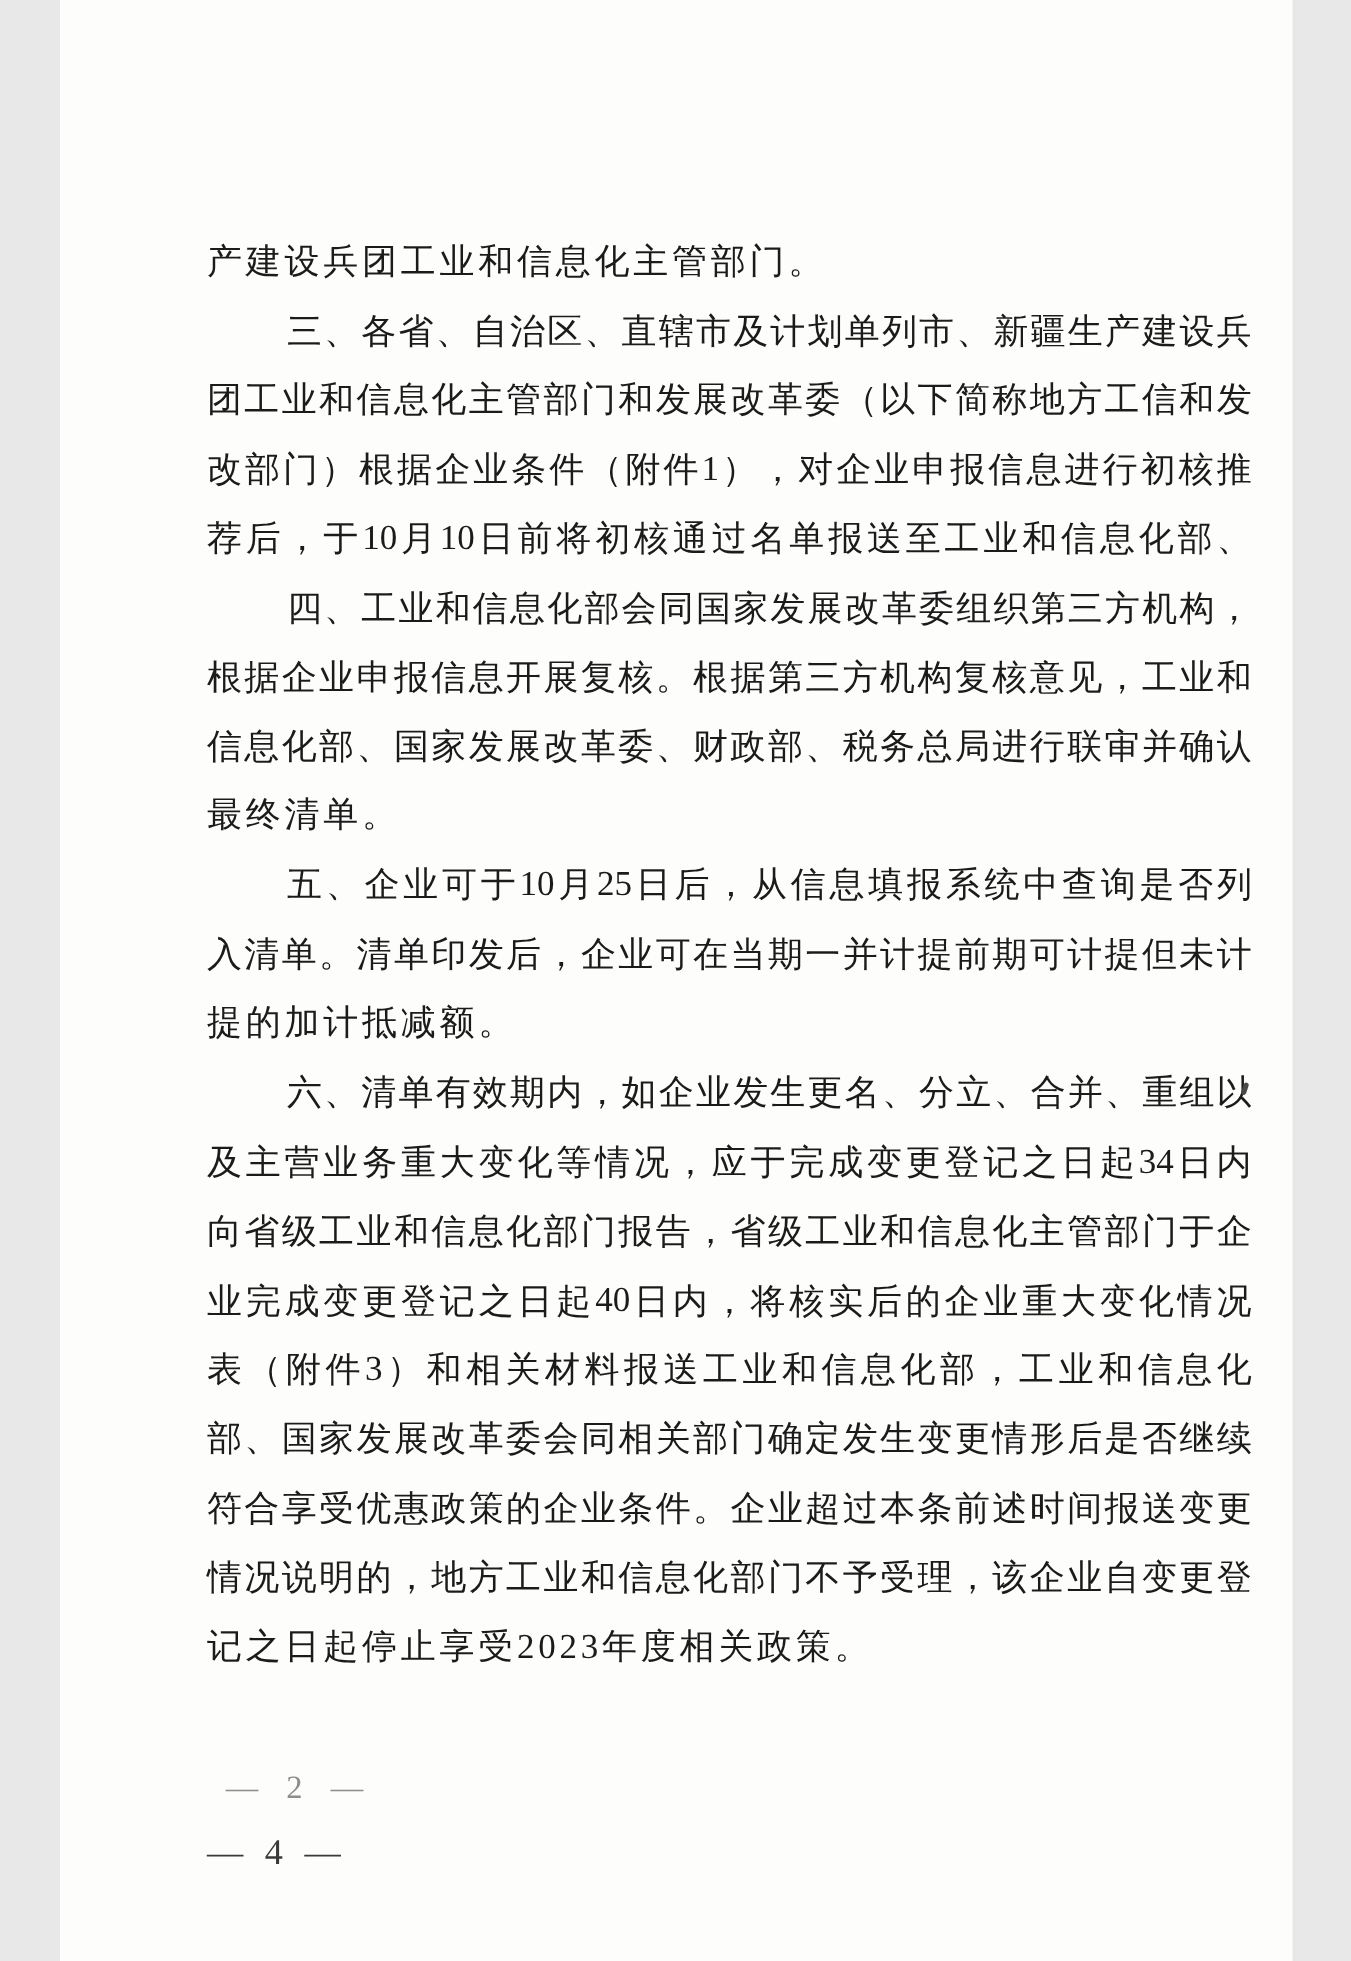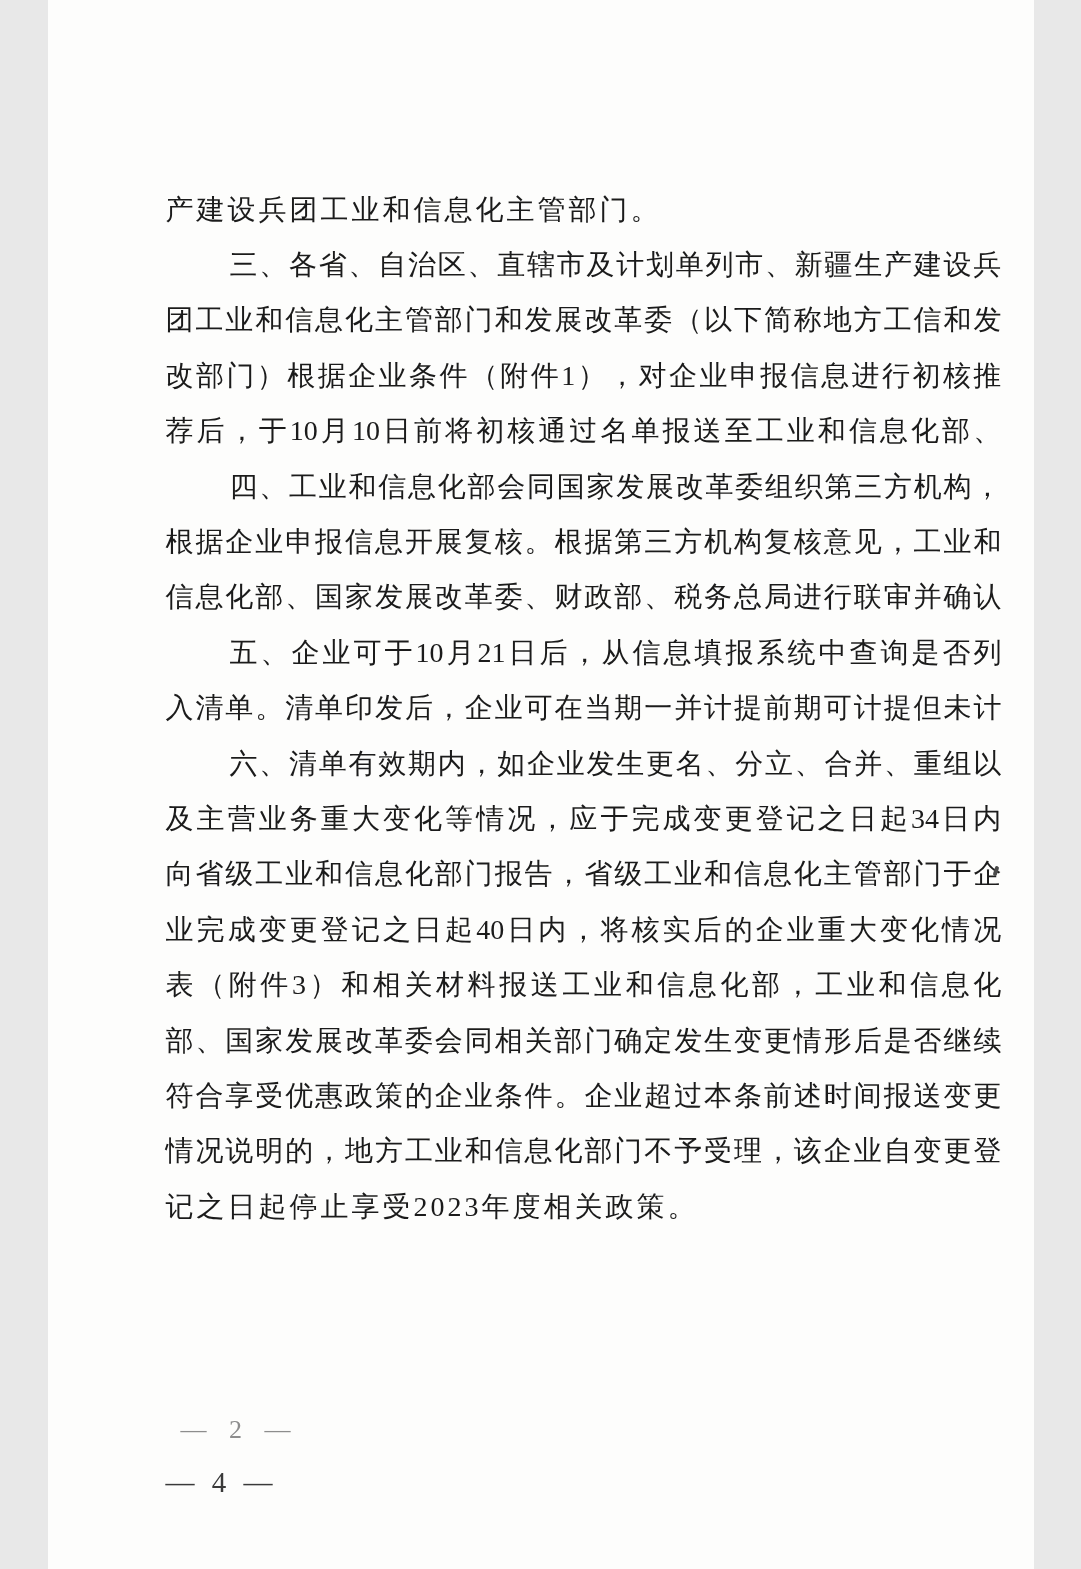--- a/index.html
+++ b/index.html
@@ -278,30 +278,31 @@
         <span>总</span>
         <span>局</span>
         <span>进</span>
         <span>行</span>
         <span>联</span>
         <span>审</span>
         <span>并</span>
         <span>确</span>
         <span>认</span>
       </div>
+      <div class="line plain">最终清单。</div>
       <div class="line justify indent">
         <span>五</span>
         <span>、</span>
         <span>企</span>
         <span>业</span>
         <span>可</span>
         <span>于</span>
         <span>10</span>
         <span>月</span>
-        <span>21</span>
+        <span>25</span>
         <span>日</span>
         <span>后</span>
         <span>，</span>
         <span>从</span>
         <span>信</span>
         <span>息</span>
         <span>填</span>
         <span>报</span>
         <span>系</span>
         <span>统</span>
@@ -335,20 +336,21 @@
         <span>提</span>
         <span>前</span>
         <span>期</span>
         <span>可</span>
         <span>计</span>
         <span>提</span>
         <span>但</span>
         <span>未</span>
         <span>计</span>
       </div>
+      <div class="line plain">提的加计抵减额。</div>
       <div class="line justify indent">
         <span>六</span>
         <span>、</span>
         <span>清</span>
         <span>单</span>
         <span>有</span>
         <span>效</span>
         <span>期</span>
         <span>内</span>
         <span>，</span>

